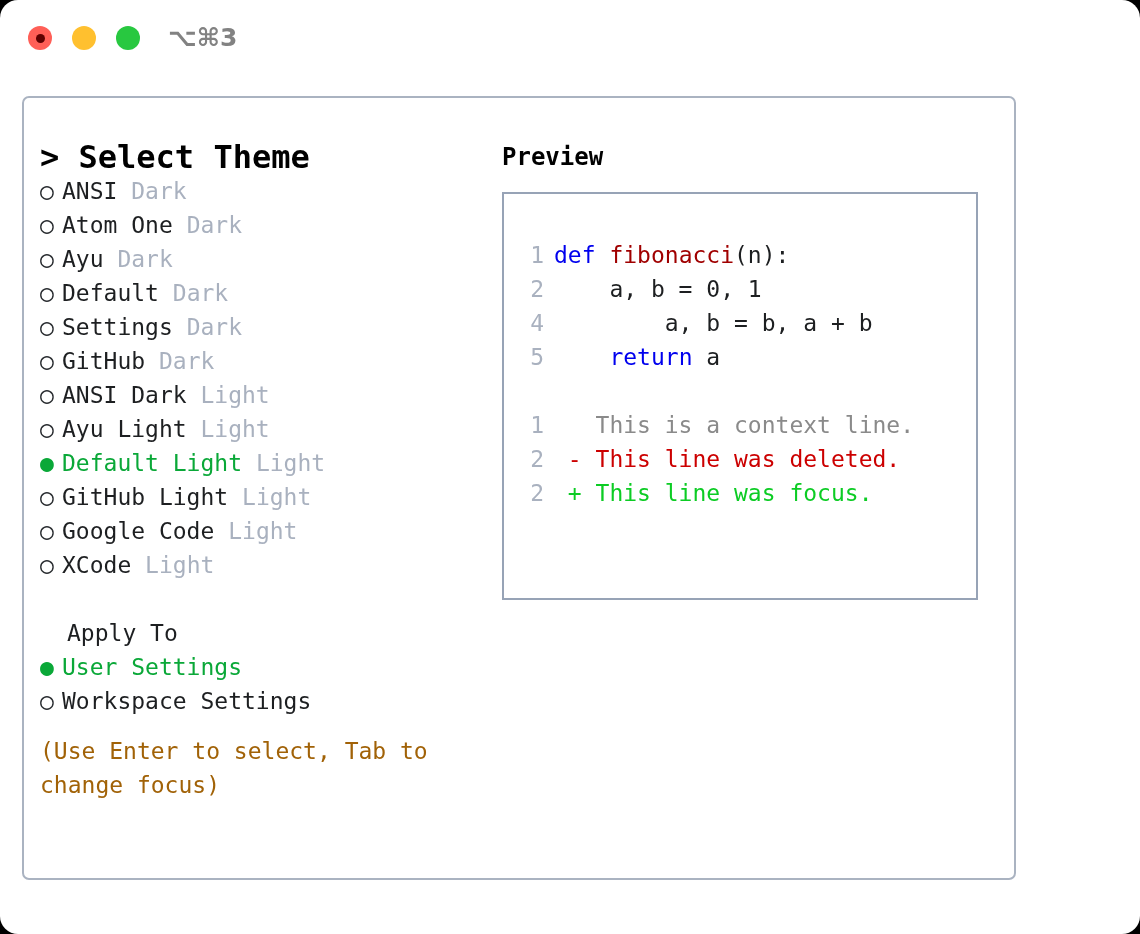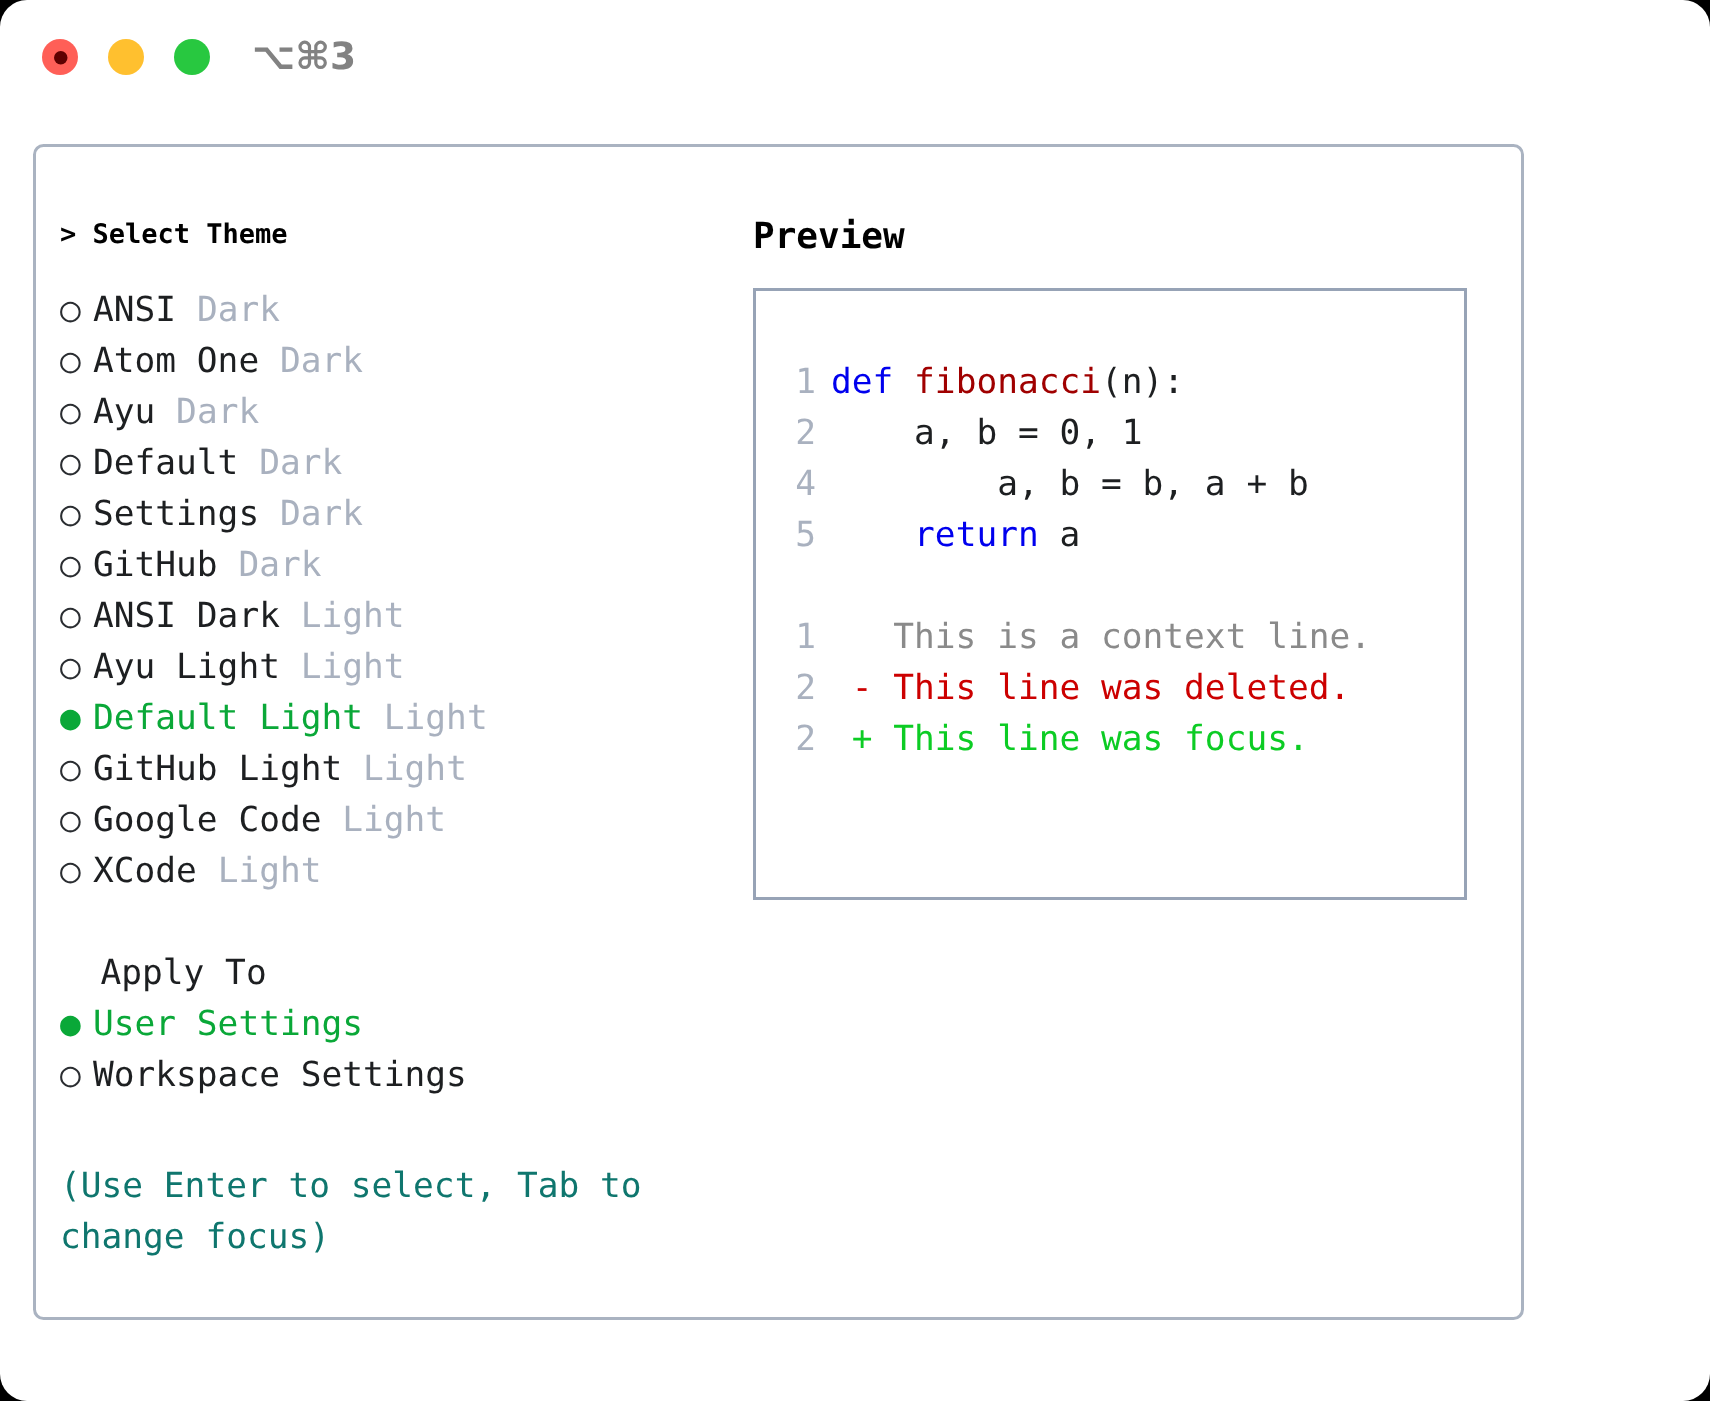--- a/index.html
+++ b/index.html
@@ -91,29 +91,29 @@
     width: 440px;
   }
   .right-col {
     position: absolute;
     left: 478px;
     top: 42px;
     width: 500px;
   }
 
   .section-title {
-    font-size: 18px;
+    font-size: 32px;
     font-weight: bold;
     color: #000000;
     line-height: 34px;
     white-space: pre;
   }
 
   .theme-list {
-    margin-top: 16px;
+    margin-top: 0px;
   }
   .theme-row {
     height: 34px;
     line-height: 34px;
     font-size: 23px;
     white-space: pre;
     color: #1d1f21;
   }
   .bullet {
     display: inline-block;
@@ -129,24 +129,24 @@
 
   .apply-title {
     font-size: 23px;
     color: #1d1f21;
     line-height: 34px;
     white-space: pre;
     padding-left: 27px;
   }
 
   .hint {
-    margin-top: 40px;
-    font-size: 23px;
-    line-height: 34px;
-    color: #0f766e;
+    margin-top: 16px;
+    font-size: 23px;
+    line-height: 34px;
+    color: #a16207;
     width: 400px;
     white-space: normal;
   }
 
   
   .preview-title {
     font-size: 24px;
     font-weight: bold;
     color: #000000;
     line-height: 34px;

